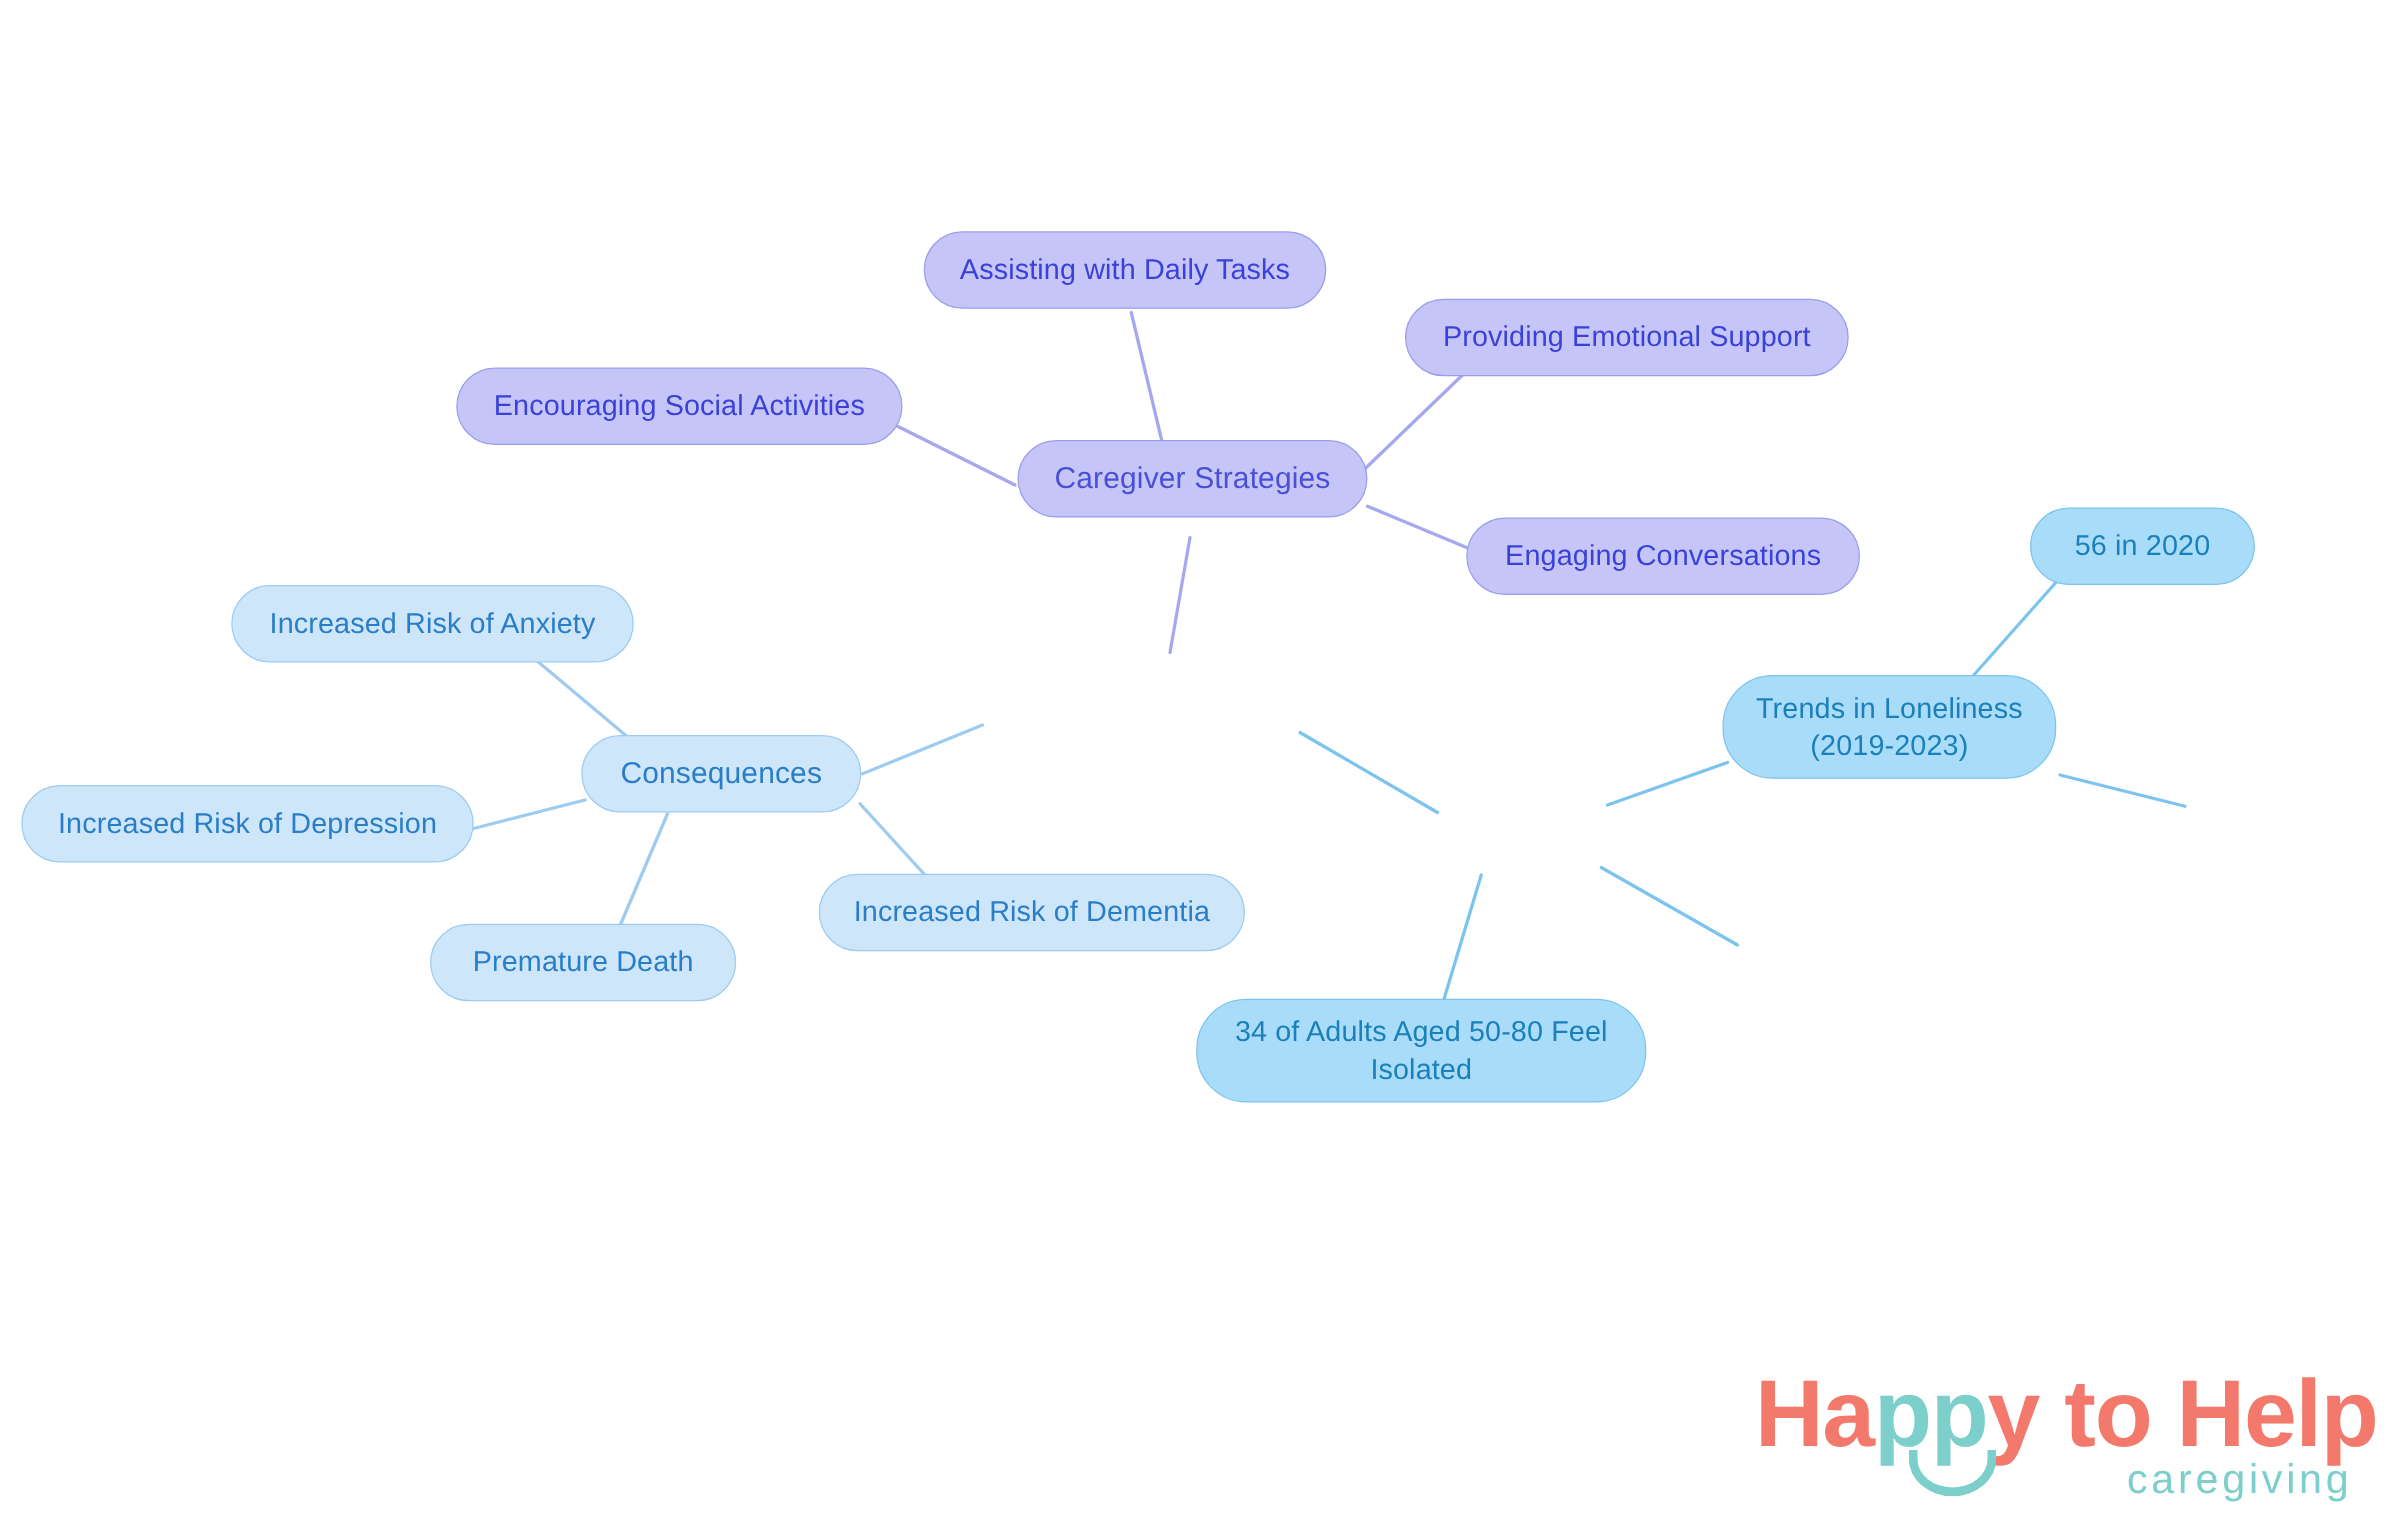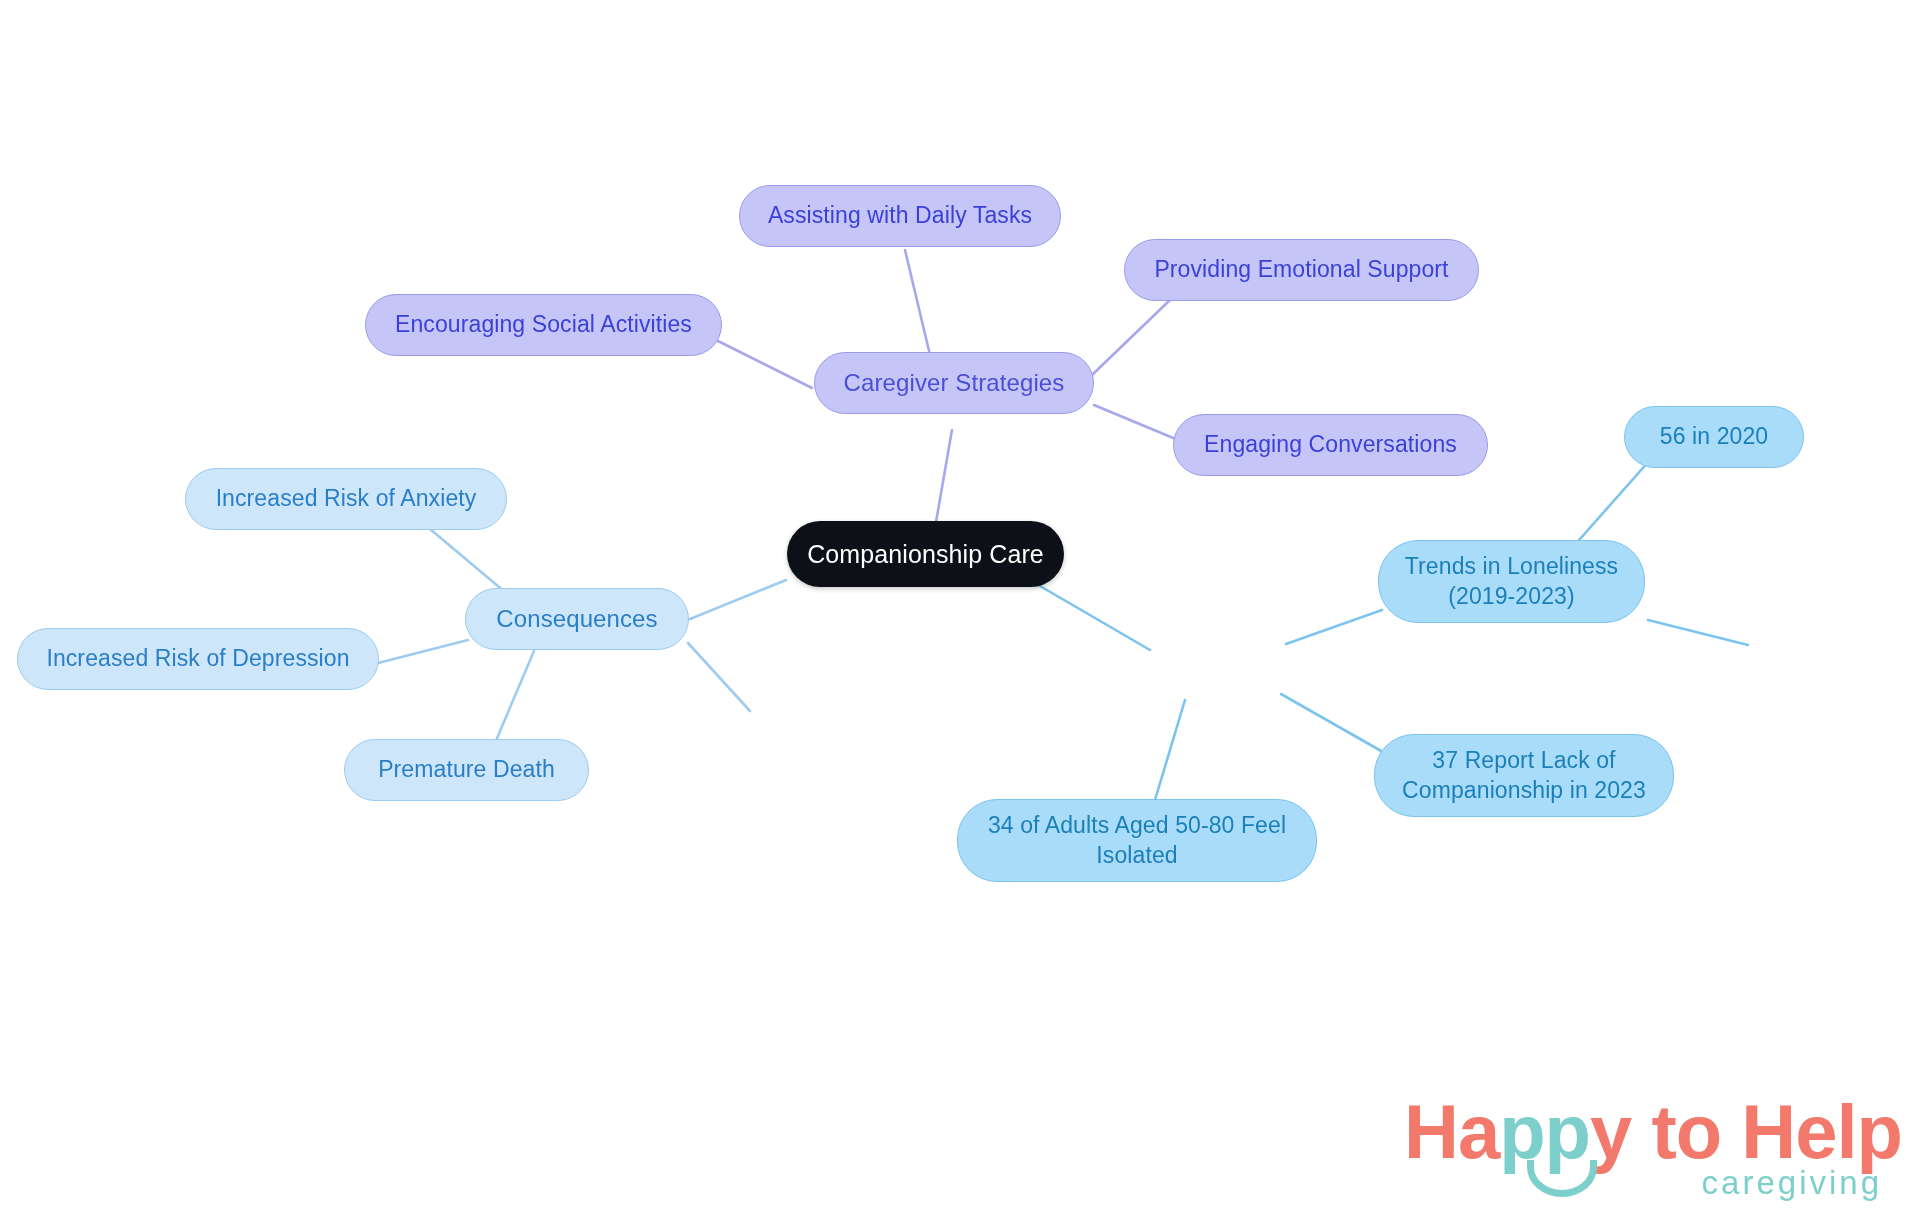--- a/index.html
+++ b/index.html
@@ -163,47 +163,45 @@
 
       <path stroke="#7cc4ee" d="M 1286 644 L 1382 610"></path>
       <path stroke="#7cc4ee" d="M 1281 694 L 1390 756"></path>
       <path stroke="#7cc4ee" d="M 1185 700 L 1155 800"></path>
 
       <path stroke="#7cc4ee" d="M 1572 548 L 1650 460"></path>
       <path stroke="#7cc4ee" d="M 1648 620 L 1748 645"></path>
     </g>
   </svg>
 
-  <div class="node node-root" style="left:787px; top:521px; width:277px; height:66px;">Companionship Care</div>
 
   <div class="node node-purple-branch" style="left:814px; top:352px; width:280px; height:62px;">Caregiver Strategies</div>
 
   <div class="node node-purple" style="left:739px; top:185px; width:322px; height:62px;">Assisting with Daily Tasks</div>
 
   <div class="node node-purple" style="left:1124px; top:239px; width:355px; height:62px;">Providing Emotional Support</div>
 
   <div class="node node-purple" style="left:365px; top:294px; width:357px; height:62px;">Encouraging Social Activities</div>
 
   <div class="node node-purple" style="left:1173px; top:414px; width:315px; height:62px;">Engaging Conversations</div>
 
   <div class="node node-blue-branch" style="left:465px; top:588px; width:224px; height:62px;">Consequences</div>
 
   <div class="node node-blue" style="left:185px; top:468px; width:322px; height:62px;">Increased Risk of Anxiety</div>
 
   <div class="node node-blue" style="left:17px; top:628px; width:362px; height:62px;">Increased Risk of Depression</div>
 
   <div class="node node-blue" style="left:344px; top:739px; width:245px; height:62px;">Premature Death</div>
 
+  <div class="node node-blue" style="left:655px; top:699px; width:341px; height:62px;">Increased Risk of Dementia</div>
 
 
   <div class="node node-cyan" style="left:1378px; top:540px; width:267px; height:83px;">Trends in Loneliness
 (2019-2023)</div>
 
-  <div class="node node-cyan" style="left:1374px; top:734px; width:300px; height:83px;">37 Report Lack of
-Companionship in 2023</div>
 
   <div class="node node-cyan" style="left:957px; top:799px; width:360px; height:83px;">34 of Adults Aged 50-80 Feel
 Isolated</div>
 
   <div class="node node-cyan" style="left:1624px; top:406px; width:180px; height:62px;text-align:right;">56 in 2020</div>
 
 
   <div id="brand-logo">
     <div class="logo-wordmark"><span class="logo-coral">Ha</span><span class="logo-teal">pp</span><span class="logo-coral">y</span><span class="logo-coral"> to Help</span></div>
     <div class="logo-smile"></div>

